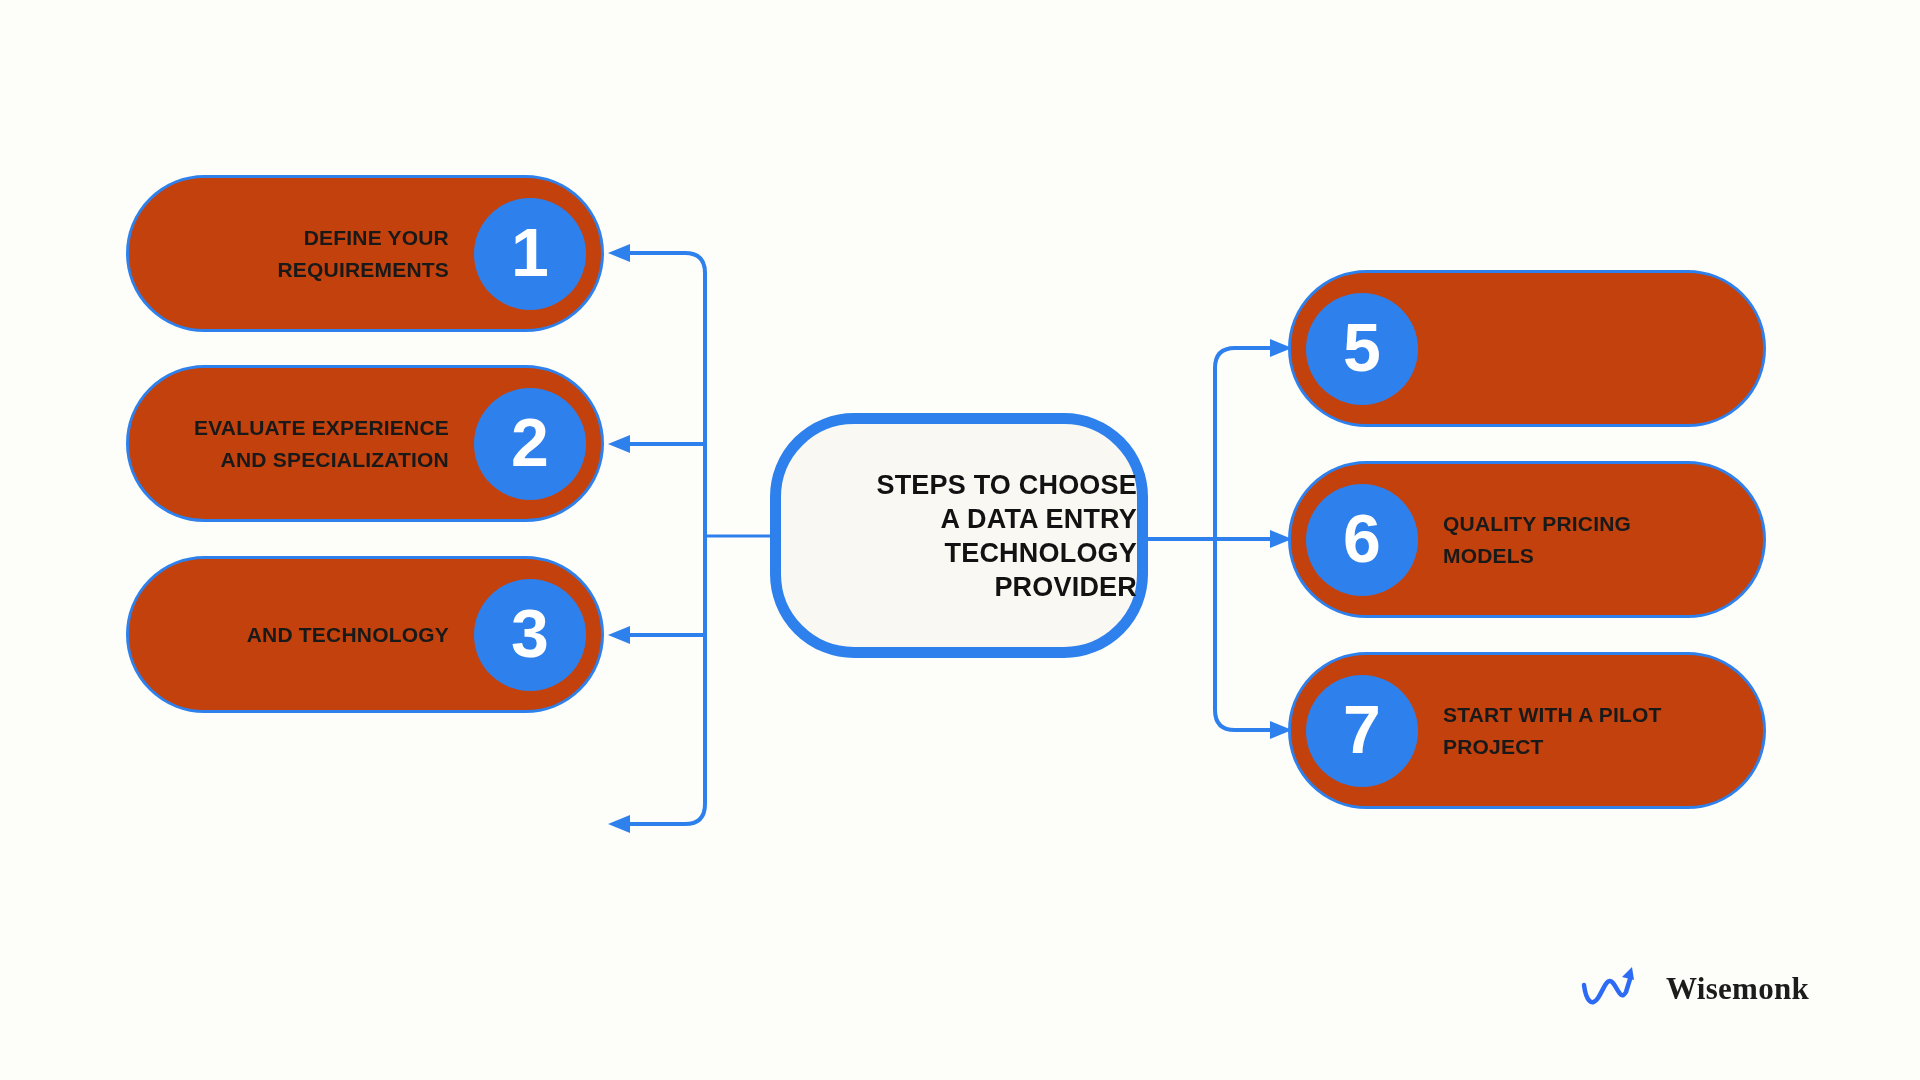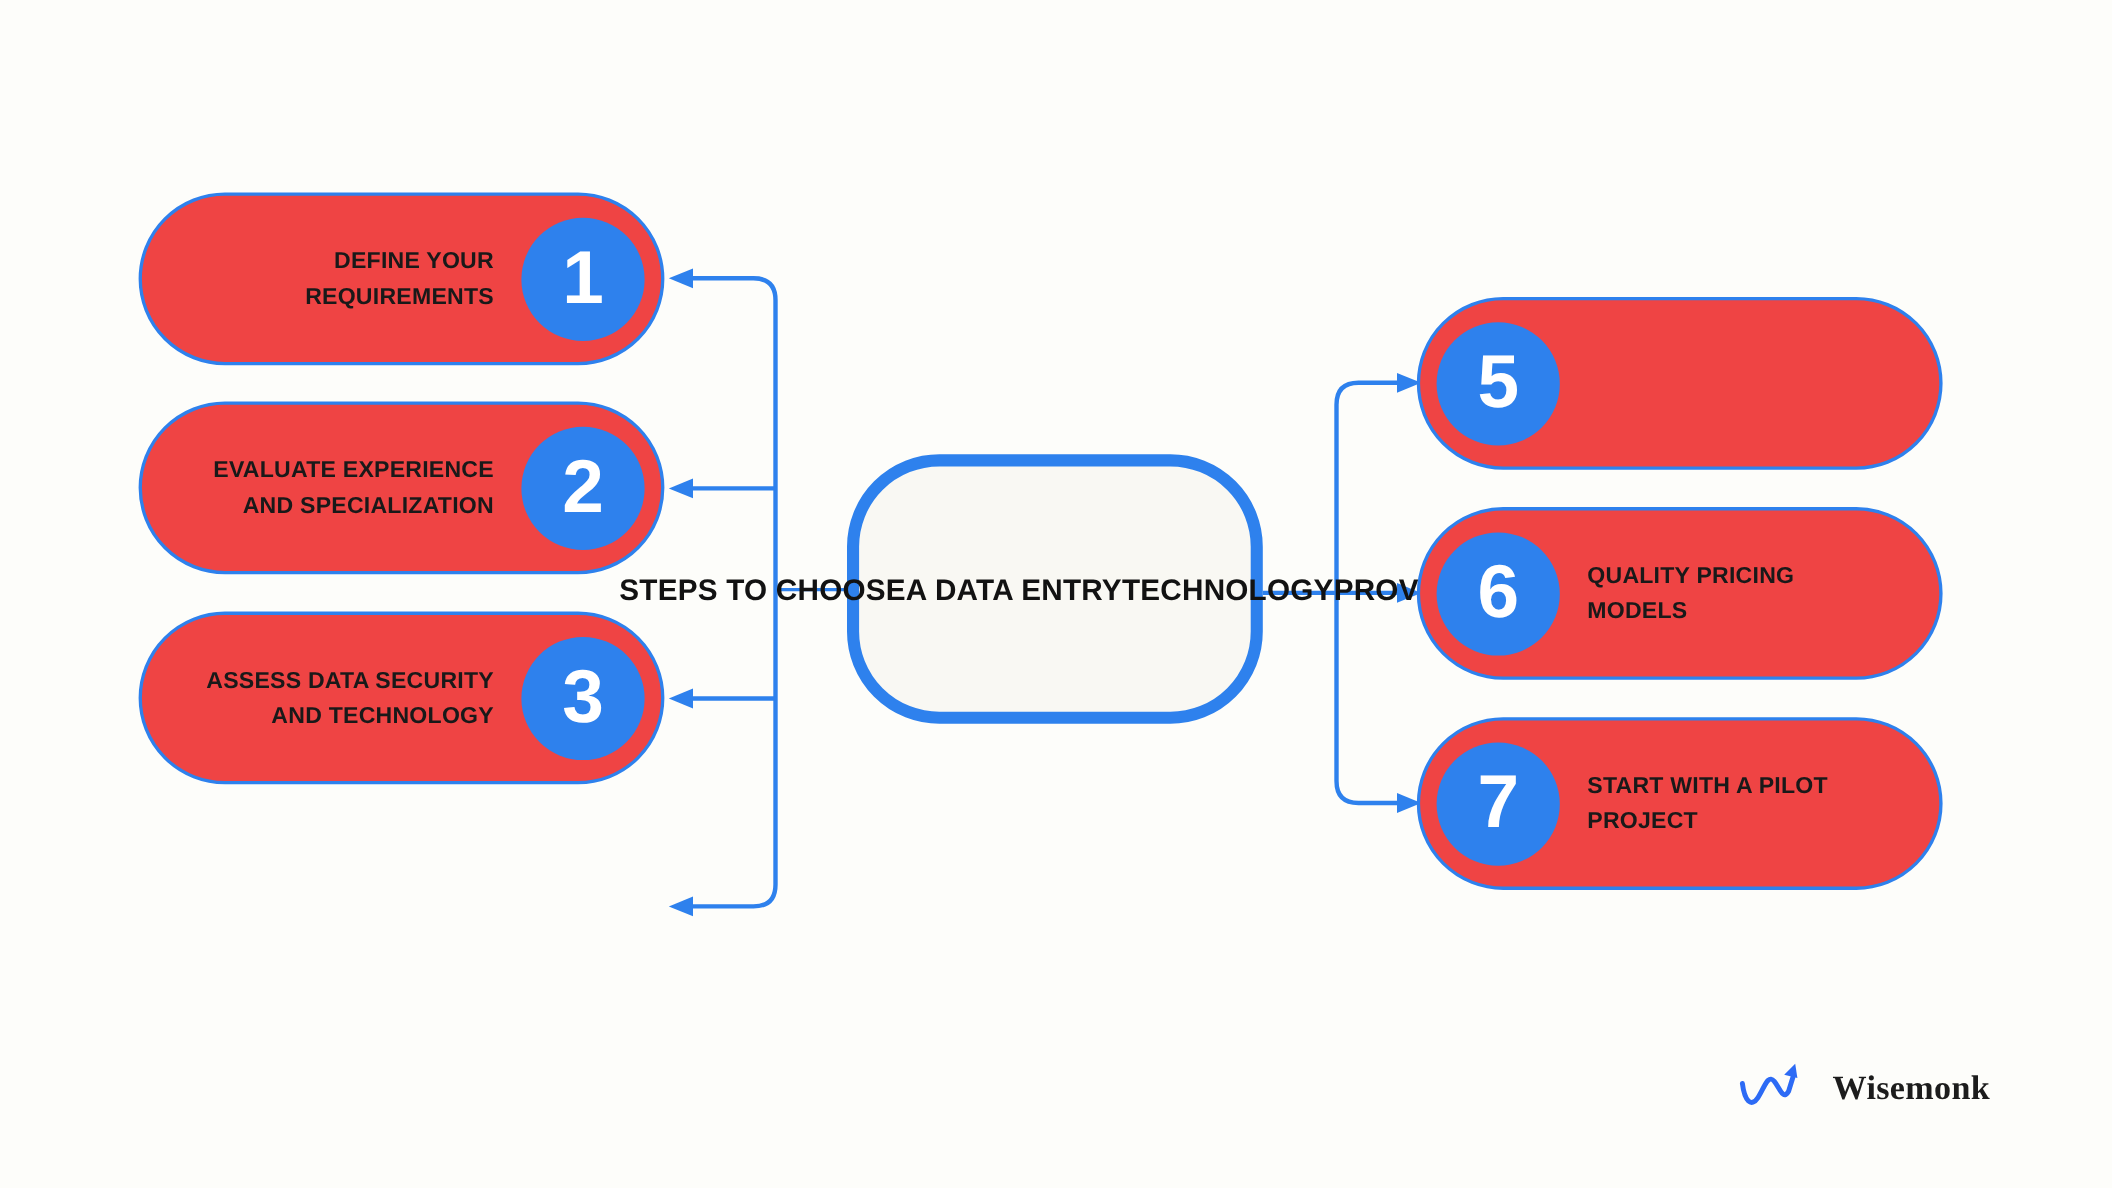--- a/index.html
+++ b/index.html
@@ -7,21 +7,21 @@
     width:1920px;height:1080px;position:relative;overflow:hidden;
     background:#fdfdfa;
     font-family:"Liberation Sans", sans-serif;
   }
   .stage{position:absolute;inset:0;}
   svg.connectors{position:absolute;left:0;top:0;pointer-events:none;}
 
   
   .pill{
     position:absolute;height:157px;width:478px;box-sizing:border-box;
-    background:#ef4444;border:3px solid #2e81ed;border-radius:85px;
+    background:#c2410c;border:3px solid #2e81ed;border-radius:85px;
     display:flex;align-items:center;
   }
   .pill.left{left:126px;justify-content:flex-end;padding-right:152px;text-align:right;}
   .pill.right{left:1288px;justify-content:flex-start;padding-left:152px;text-align:left;}
   .pill-label{
     font-size:21px;font-weight:700;color:#191919;line-height:32px;letter-spacing:.2px;
   }
   .pill-label div{white-space:nowrap;}
   .step-circle{
     position:absolute;top:50%;transform:translateY(-50%);
@@ -30,21 +30,21 @@
     display:flex;align-items:center;justify-content:center;
     padding-bottom:4px;box-sizing:border-box;
   }
   .pill.left  .step-circle{right:15px;}
   .pill.right .step-circle{left:15px;}
 
   
   .center-node{
     position:absolute;left:770px;top:413px;width:378px;height:245px;box-sizing:border-box;
     background:#f9f8f3;border:11px solid #2e81ed;border-radius:84px;
-    display:flex;flex-direction:row;align-items:center;justify-content:center;
+    display:flex;flex-direction:column;align-items:flex-end;justify-content:center;
     text-align:center;
   }
   .center-node .title-line{
     font-size:27px;font-weight:700;color:#121212;line-height:34px;letter-spacing:.2px;
     white-space:nowrap;
   }
 
   
   .brand{
     position:absolute;left:1580px;top:963px;display:flex;align-items:center;gap:14px;
@@ -97,21 +97,20 @@
   <div class="pill left" style="top:365px">
     <div class="pill-label">
       <div>EVALUATE EXPERIENCE</div>
       <div>AND SPECIALIZATION</div>
     </div>
     <div class="step-circle">2</div>
   </div>
 
   <div class="pill left" style="top:556px">
     <div class="pill-label">
-      <div>ASSESS DATA SECURITY</div>
       <div>AND TECHNOLOGY</div>
     </div>
     <div class="step-circle">3</div>
   </div>
 
 
   <div class="center-node">
     <div class="title-line">STEPS TO CHOOSE</div>
     <div class="title-line">A DATA ENTRY</div>
     <div class="title-line">TECHNOLOGY</div>

